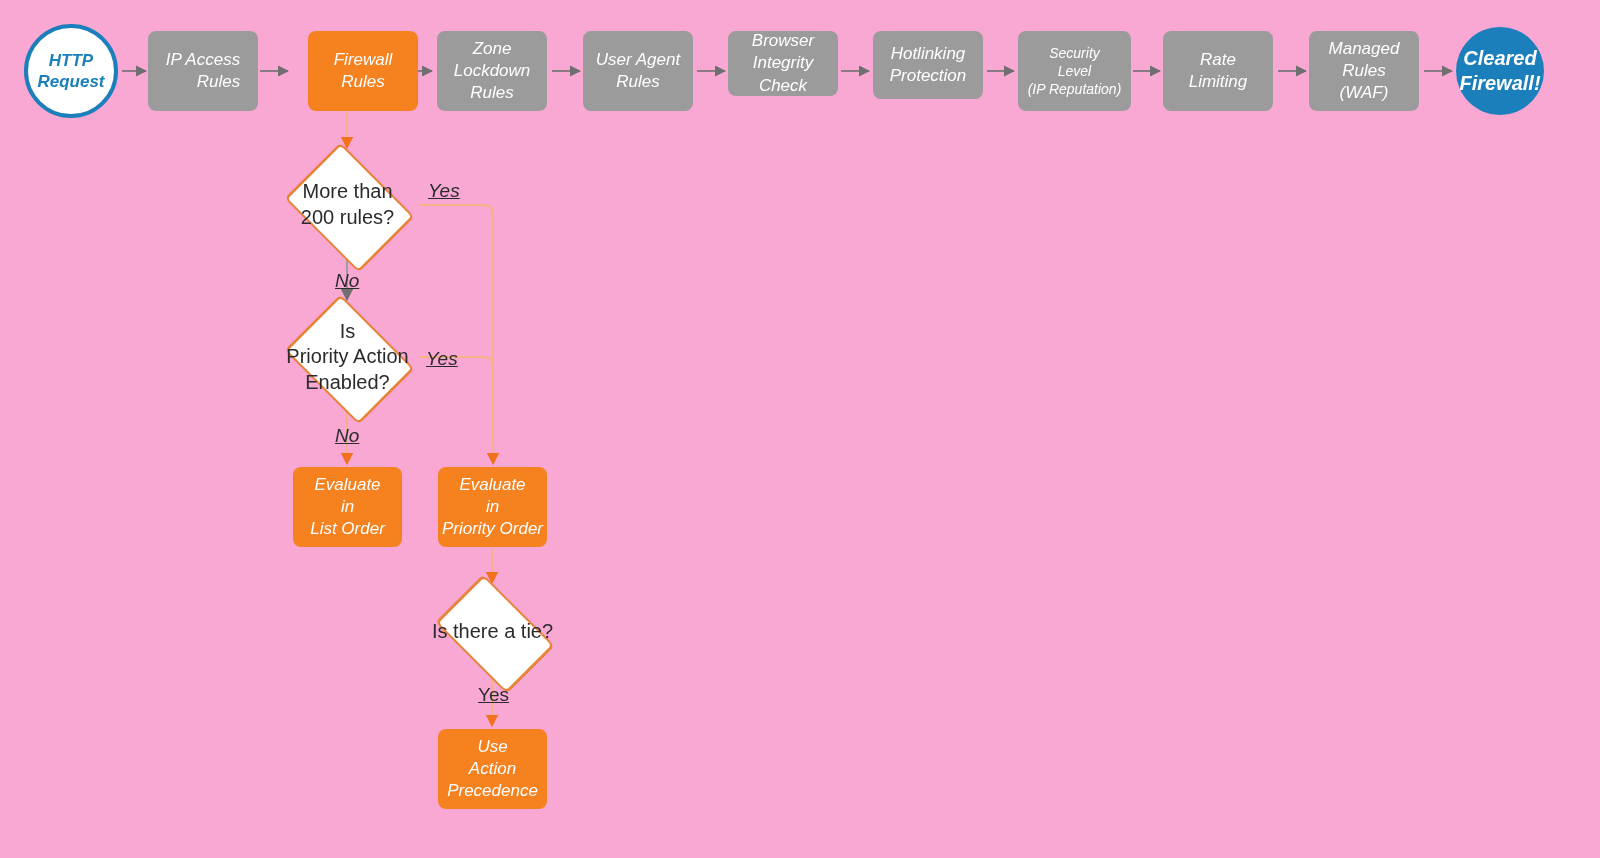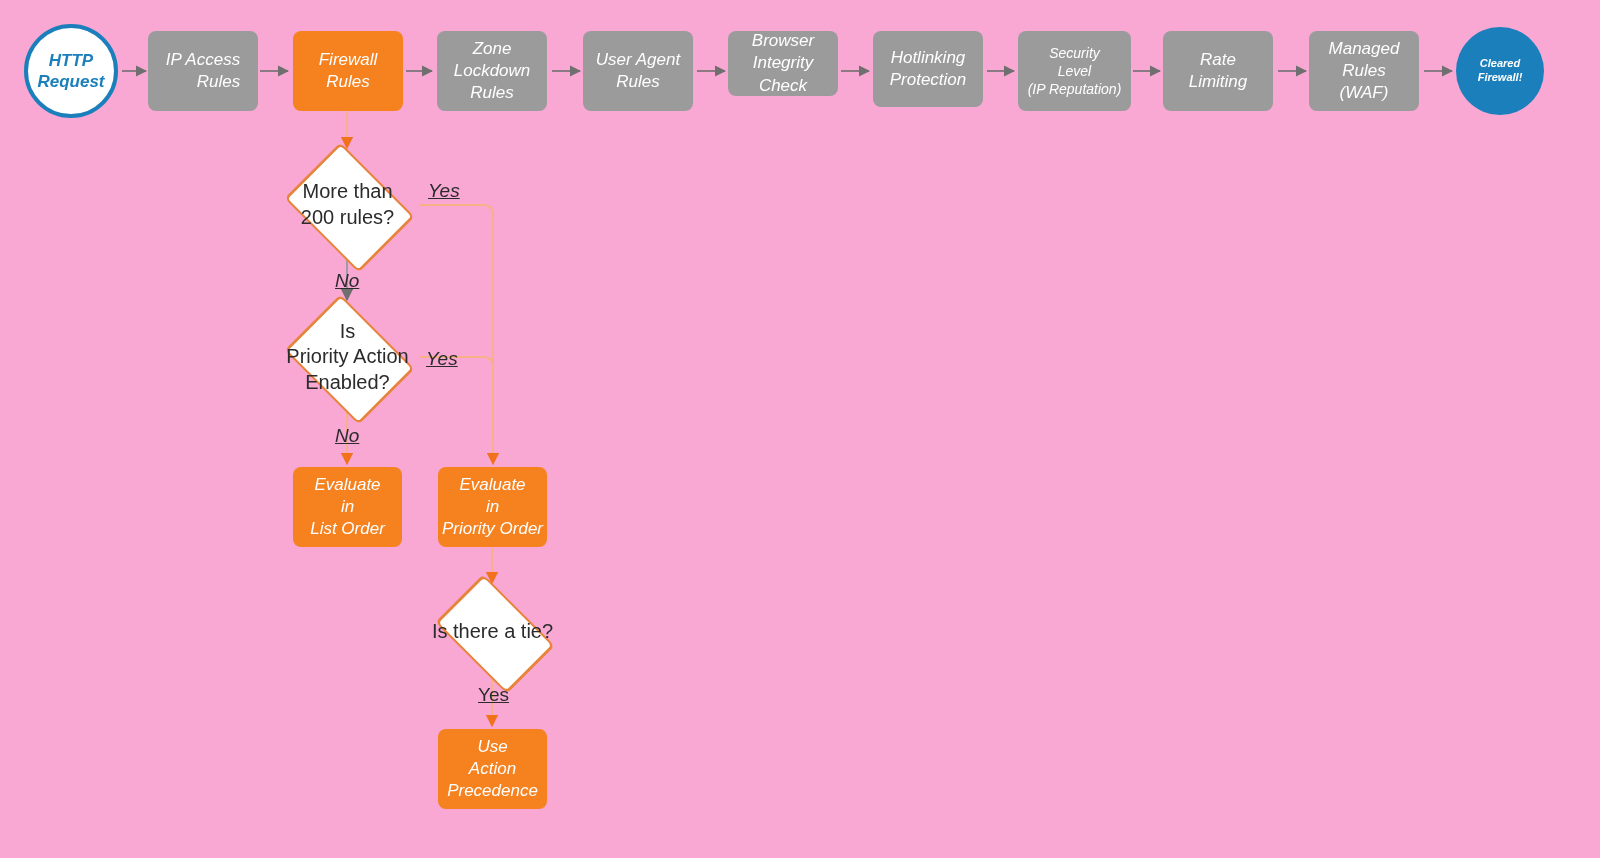--- a/index.html
+++ b/index.html
@@ -64,21 +64,21 @@
   }
   .circle-open {
     background: #ffffff;
     border: 4px solid #1b7fbb;
     color: #1b7fbb;
     font-size: 17px;
   }
   .circle-filled {
     background: #1b7fbb;
     color: #ffffff;
-    font-size: 11px;
+    font-size: 20px;
   }
 
   
   .diamond {
     background: transparent;
   }
   .diamond .dia-shape {
     position: absolute;
     left: 50%;
     top: 50%;
@@ -156,21 +156,21 @@
   <div class="node circle circle-open" style="left:24px; top:24px; width:94px; height:94px;">
     <span style="white-space:pre-line;">HTTP
 Request</span>
   </div>
 
   <div class="node box box-gray" style="left:148px; top:31px; width:110px; height:80px;">
     <span style="white-space:pre-line;text-align:right;">IP Access
 Rules</span>
   </div>
 
-  <div class="node box box-orange" style="left:293px; top:31px; width:110px; height:80px;">
+  <div class="node box box-orange" style="left:308px; top:31px; width:110px; height:80px;">
     <span style="white-space:pre-line;">Firewall
 Rules</span>
   </div>
 
   <div class="node box box-gray" style="left:437px; top:31px; width:110px; height:80px;">
     <span style="white-space:pre-line;">Zone
 Lockdown
 Rules</span>
   </div>
 
@@ -178,21 +178,21 @@
     <span style="white-space:pre-line;">User Agent
 Rules</span>
   </div>
 
   <div class="node box box-gray" style="left:728px; top:31px; width:110px; height:65px;">
     <span style="white-space:pre-line;">Browser
 Integrity
 Check</span>
   </div>
 
-  <div class="node box box-gray" style="left:873px; top:31px; width:110px; height:76px;">
+  <div class="node box box-gray" style="left:873px; top:31px; width:110px; height:68px;">
     <span style="white-space:pre-line;">Hotlinking
 Protection</span>
   </div>
 
   <div class="node box box-gray" style="left:1018px; top:31px; width:113px; height:80px; font-size:14px;">
     <span style="white-space:pre-line;">Security
 Level
 (IP Reputation)</span>
   </div>
 

